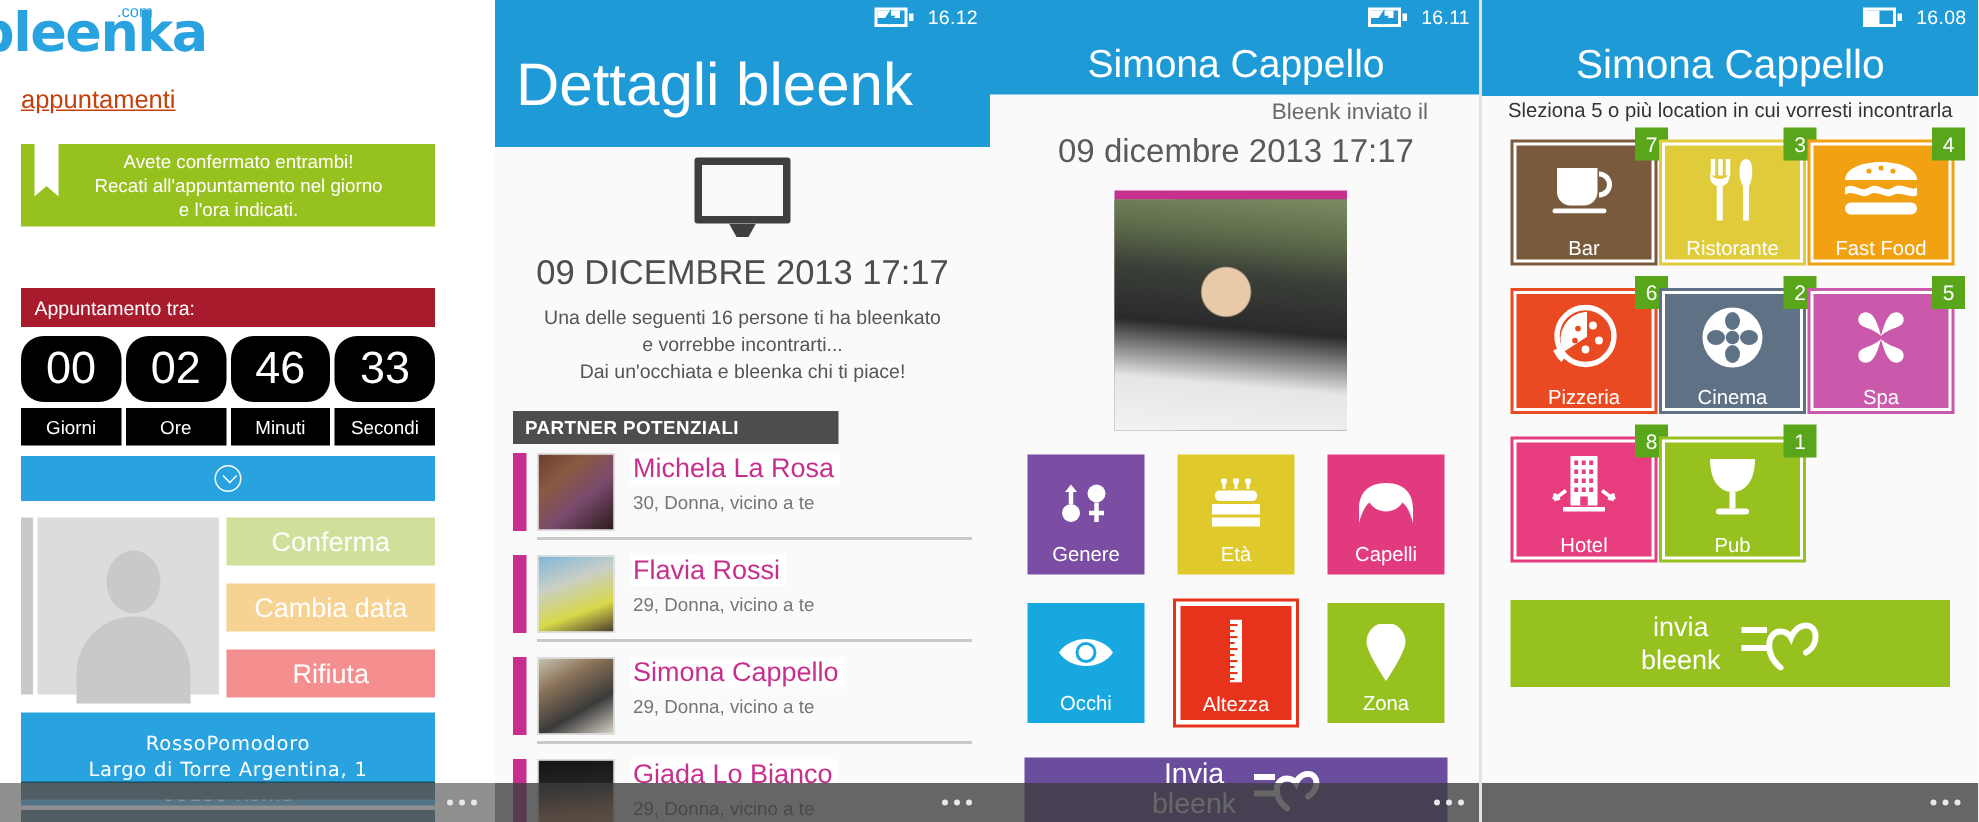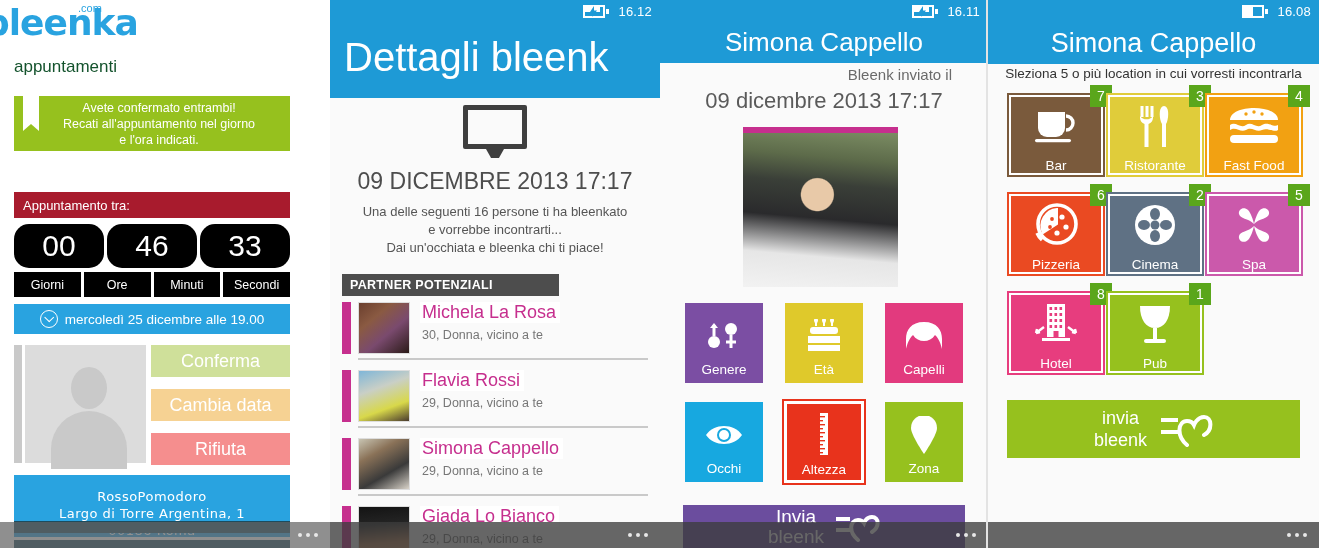--- a/index.html
+++ b/index.html
@@ -30,22 +30,22 @@
     justify-content:flex-end; padding-right:12px; }
   .dots { display:flex; gap:4px; }
   .dots i { display:block; width:4px; height:4px; border-radius:50%; background:#e8e8e8; }
 
   
   #p1 { left:0; width:330px; background:#ffffff; }
   .logoWrap { position:relative; width:130px; height:44px; }
   .logoTxt { position:absolute; left:-16px; top:2px; font-size:36px; color:#29a3e0;
     font-weight:700; letter-spacing:-1px; font-family:"DejaVu Sans", sans-serif; }
   .logoDot { position:absolute; left:78px; top:2px; font-size:11px; color:#29a3e0; }
-  .p1-sub { position:absolute; left:14px; top:57px; font-size:17px; color:#14532d;
-    font-weight:300; }
+  .p1-sub { position:absolute; left:14px; top:57px; font-size:17px; color:#c2410c;
+    font-weight:300;text-decoration:underline; }
 
   .p1-green { position:absolute; left:14px; top:96px; width:276px; height:55px;
     background:#96c11e; color:#fff; font-size:12.5px; line-height:16px; text-align:center;
     display:flex; align-items:center; justify-content:center; padding-left:14px; }
   .ribbon { position:absolute; left:9px; top:0; width:16px; height:28px; background:#fff; }
   .ribbon:after { content:""; position:absolute; left:0; bottom:-7px; border-left:8px solid #fff;
     border-right:8px solid #fff; border-bottom:7px solid transparent; }
 
   .p1-red { position:absolute; left:14px; top:192px; width:276px; height:26px;
     background:#a81b2d; color:#fff; font-size:13px; display:flex; align-items:center;
@@ -223,33 +223,33 @@
     <div class="p1-green">
       <span class="ribbon"></span>
       <span style="white-space:pre-line">Avete confermato entrambi!
 Recati all'appuntamento nel giorno
 e l'ora indicati.</span>
     </div>
 
     <div class="p1-red">Appuntamento tra:</div>
     <div class="cntRow nums">
       <div>00</div>
+      <div>02</div>
       <div>46</div>
       <div>33</div>
     </div>
     <div class="cntRow labs">
       <div>Giorni</div>
       <div>Ore</div>
       <div>Minuti</div>
       <div>Secondi</div>
     </div>
 
     <div class="p1-date">
       <span class="clockIcn"></span>
-      <span>mercoledì 25 dicembre alle 19.00</span>
     </div>
 
     <div class="p1-avatar">
       <div class="bar"></div>
       <div class="ph">
         <div class="head"></div>
         <div class="body"></div>
       </div>
     </div>
 

